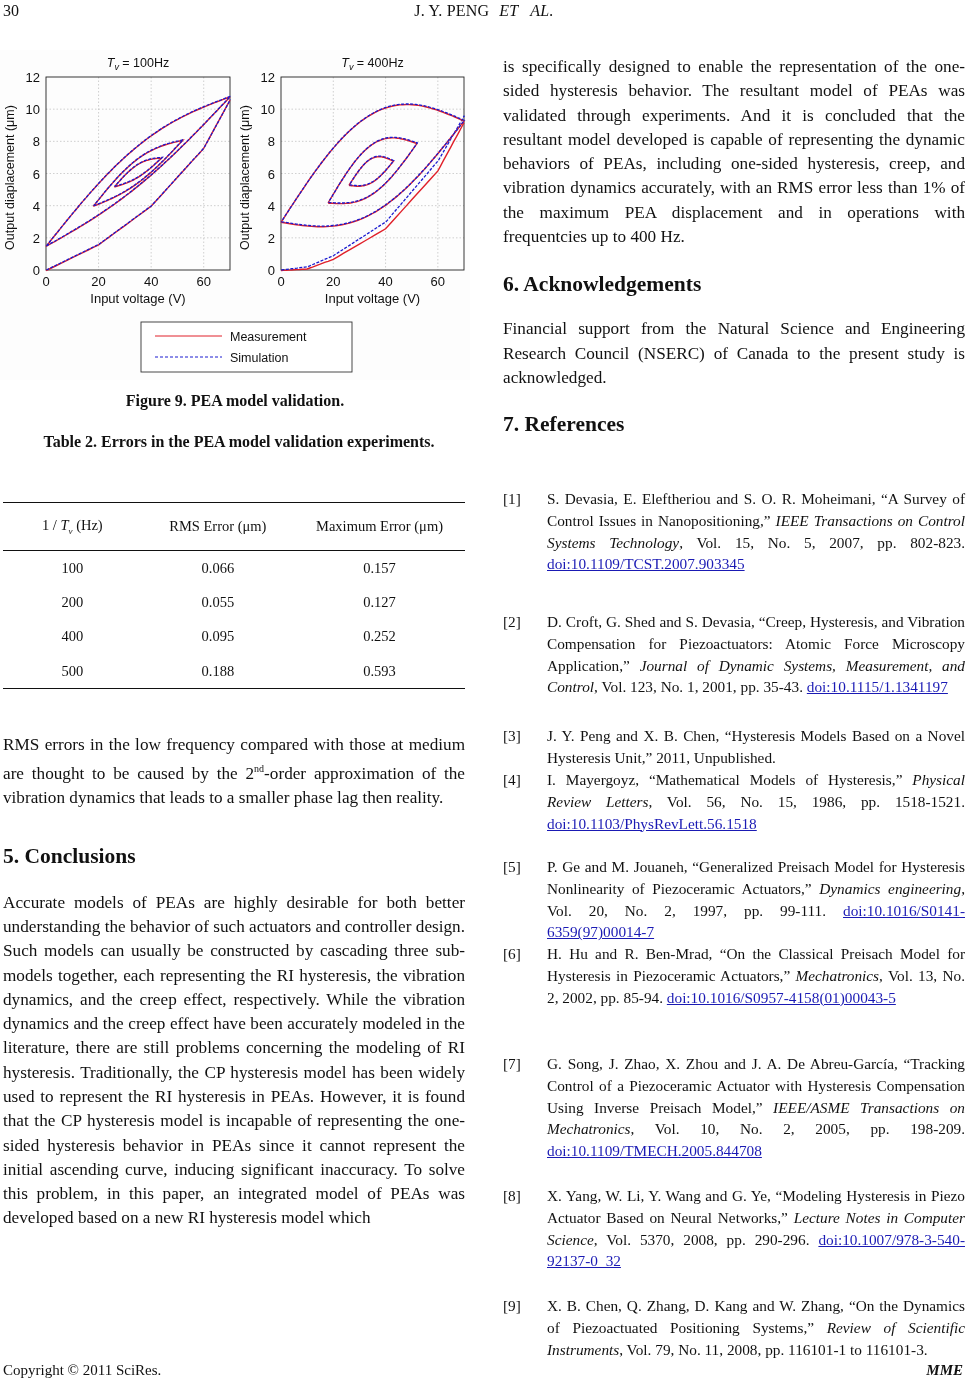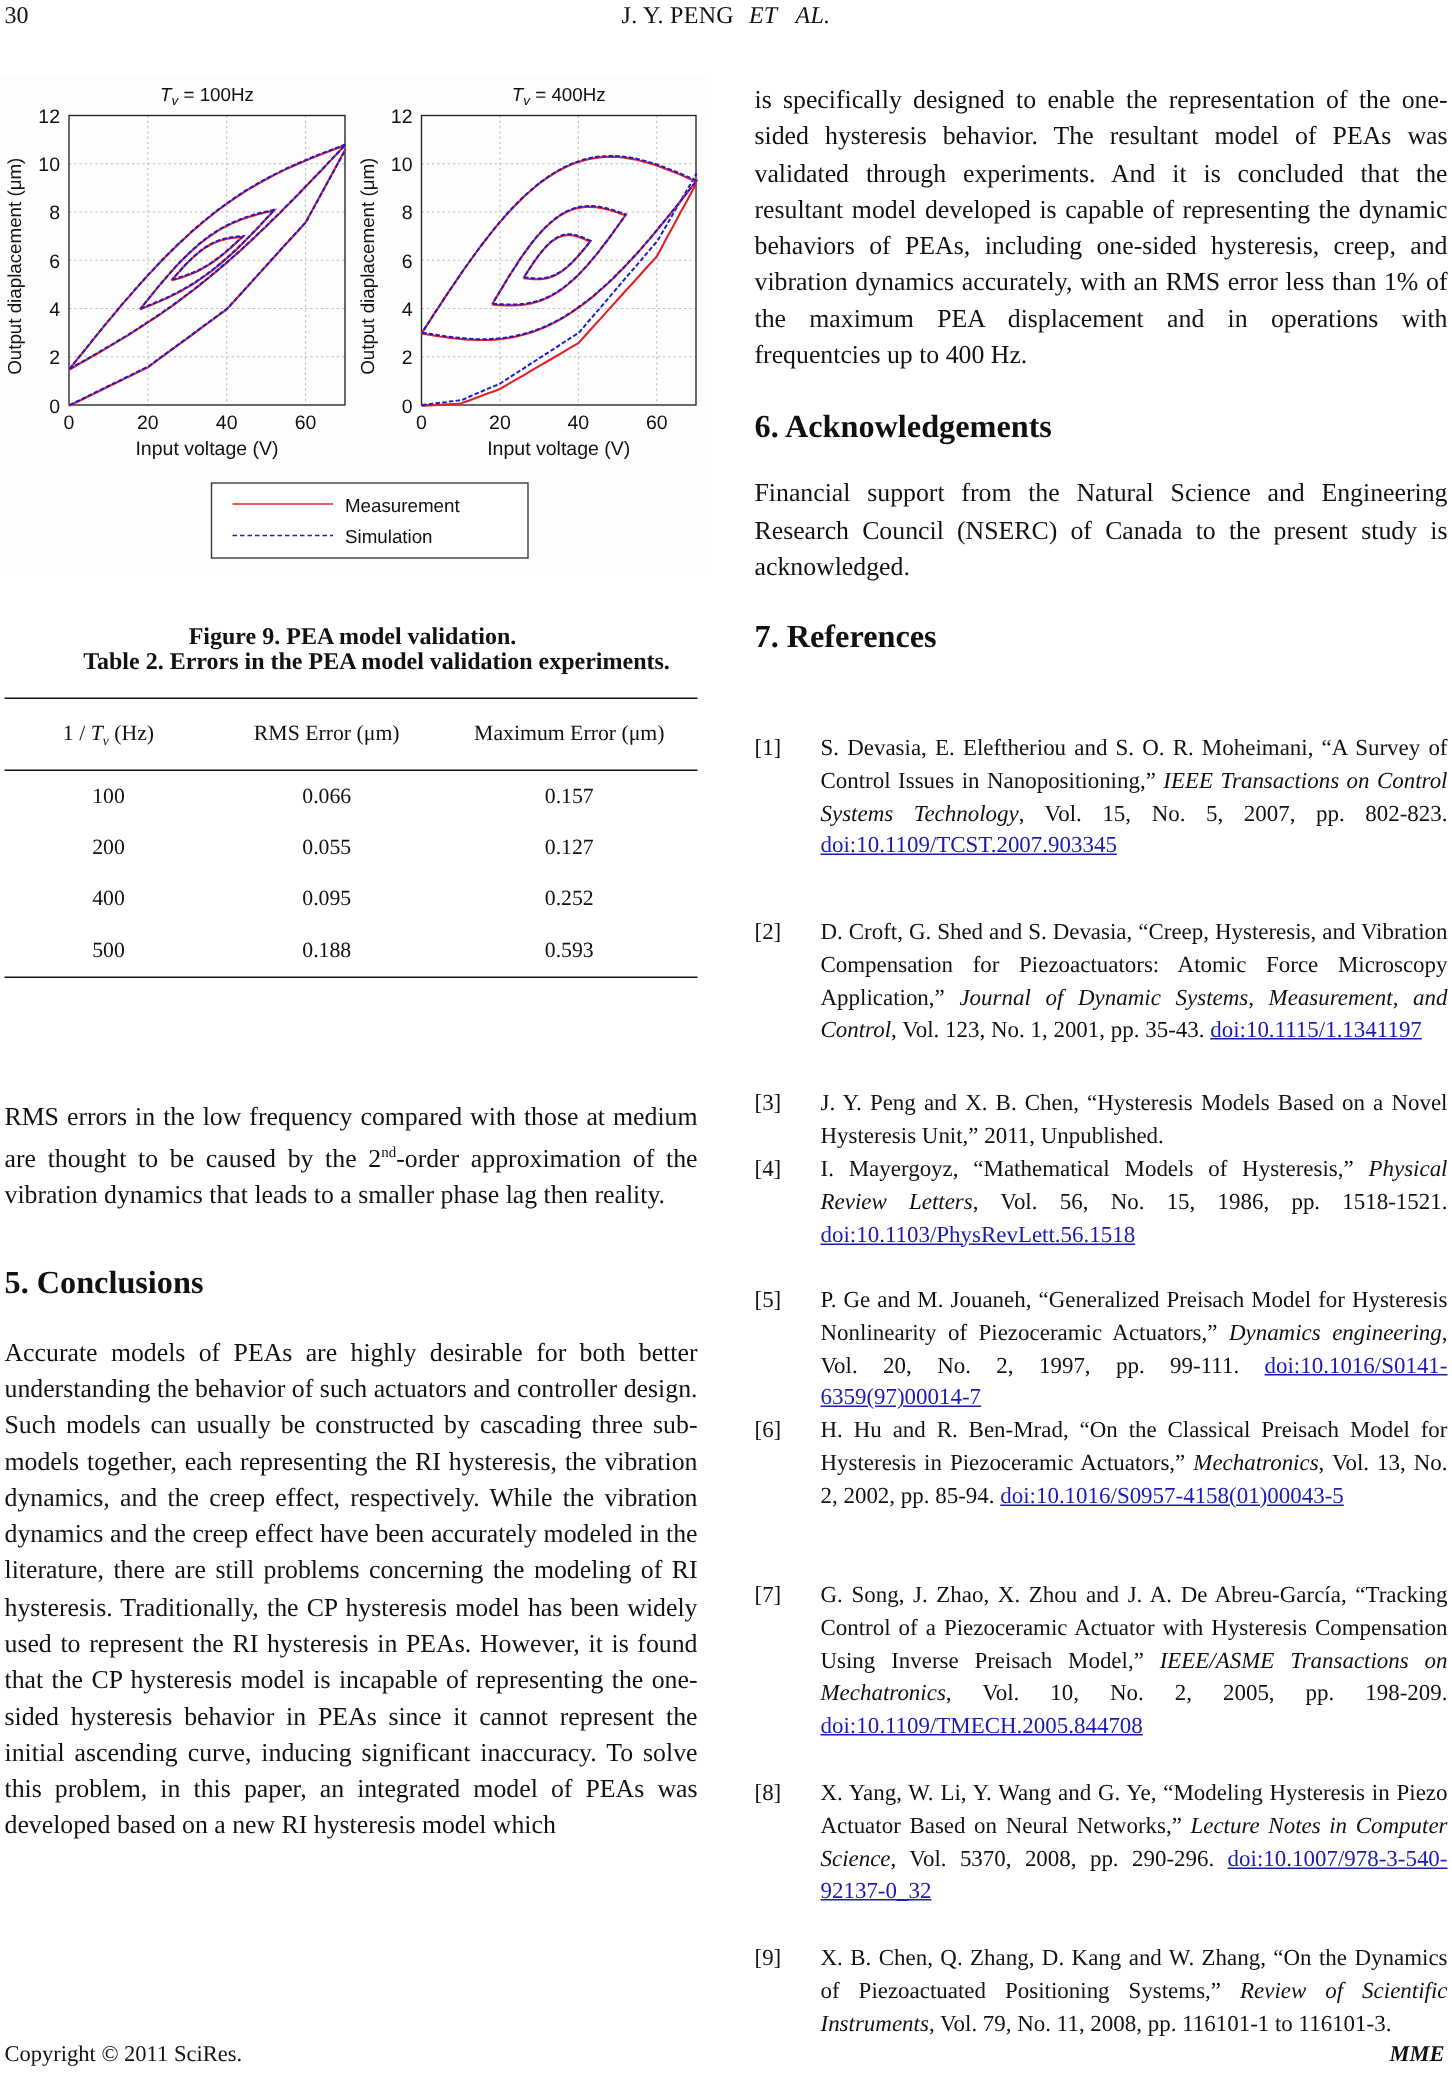--- a/index.html
+++ b/index.html
@@ -9,21 +9,21 @@
   .header-num { left: 3px; top: 2px; font-size: 16px; }
   .header-title { left: 0; width: 968px; top: 2px; text-align: center; font-size: 16px; letter-spacing: 0.2px; }
   .header-title i { margin-left: 10px; }
   .header-title .al { margin-left: 12px; }
   .col { position: absolute; width: 462px; }
   .left { left: 3px; }
   .right { left: 503px; }
   .body-text { font-size: 17.2px; line-height: 24.3px; text-align: justify; text-align-last: left; margin: 0; }
   h2 { font-size: 21.5px; font-weight: bold; margin: 0; }
   .caption { font-weight: bold; font-size: 16px; text-align: center; }
-  table.errtab { border-collapse: collapse; width: 462px; font-size: 14.5px; }
+  table.errtab { border-collapse: collapse; width: 462px; font-size: 14.5px; margin-top: 37px; }
   table.errtab th { font-weight: normal; height: 45px; border-top: 1.5px solid #111; border-bottom: 1.5px solid #111; }
   table.errtab td { text-align: center; height: 32.3px; }
   table.errtab tr:last-child td { border-bottom: 1.5px solid #111; }
   .ref { position: absolute; left: 0; width: 462px; font-size: 15.3px; line-height: 21.8px; }
   .ref .num { position: absolute; left: 0; top: 0; }
   .ref .txt { margin-left: 44px; text-align: justify; text-align-last: left; }
   .doi { color: #1a1ab4; text-decoration: underline; }
   .footer-left { left: 3px; top: 1362px; font-size: 15px; }
   .footer-right { right: 5px; top: 1362px; font-size: 15px; font-style: italic; font-weight: bold; }
   svg text { font-family: "Liberation Sans", "DejaVu Sans", sans-serif; }
@@ -107,23 +107,23 @@
       </g>
       <g>
         <rect x="141" y="272" width="211" height="50" fill="#fff" stroke="#333" stroke-width="0.9"></rect>
         <line x1="155" x2="222" y1="286" y2="286" stroke="#e0202a" stroke-width="1"></line>
         <line x1="155" x2="222" y1="307" y2="307" stroke="#1a1ad0" stroke-width="1" stroke-dasharray="3,2"></line>
         <text x="230" y="291" font-size="12.5" fill="#111">Measurement</text>
         <text x="230" y="312" font-size="12.5" fill="#111">Simulation</text>
       </g>
     </svg>
 </div>
-<div class="abs caption" style="left:0; top:416px; width:470px;">Figure 9. PEA model validation.</div>
-
-<div class="abs caption" style="left:16px; top:433px; width:470px;">Table 2. Errors in the PEA model validation experiments.</div>
+<div class="abs caption" style="left:0; top:392px; width:470px;">Figure 9. PEA model validation.</div>
+
+<div class="abs caption" style="left:4px; top:433px; width:470px;">Table 2. Errors in the PEA model validation experiments.</div>
 <div class="abs" style="left:3px; top:465px;">
   <table class="errtab" id="errtab">
     <thead>
       <tr>
         <th style="width:30%;"><span>1 / </span><i>T</i><sub style="font-size:9px;font-style:italic;">v</sub><span> (Hz)</span></th>
         <th style="width:33%;">RMS Error (μm)</th>
         <th>Maximum Error (μm)</th>
       </tr>
     </thead>
     <tbody id="errtab-body">

